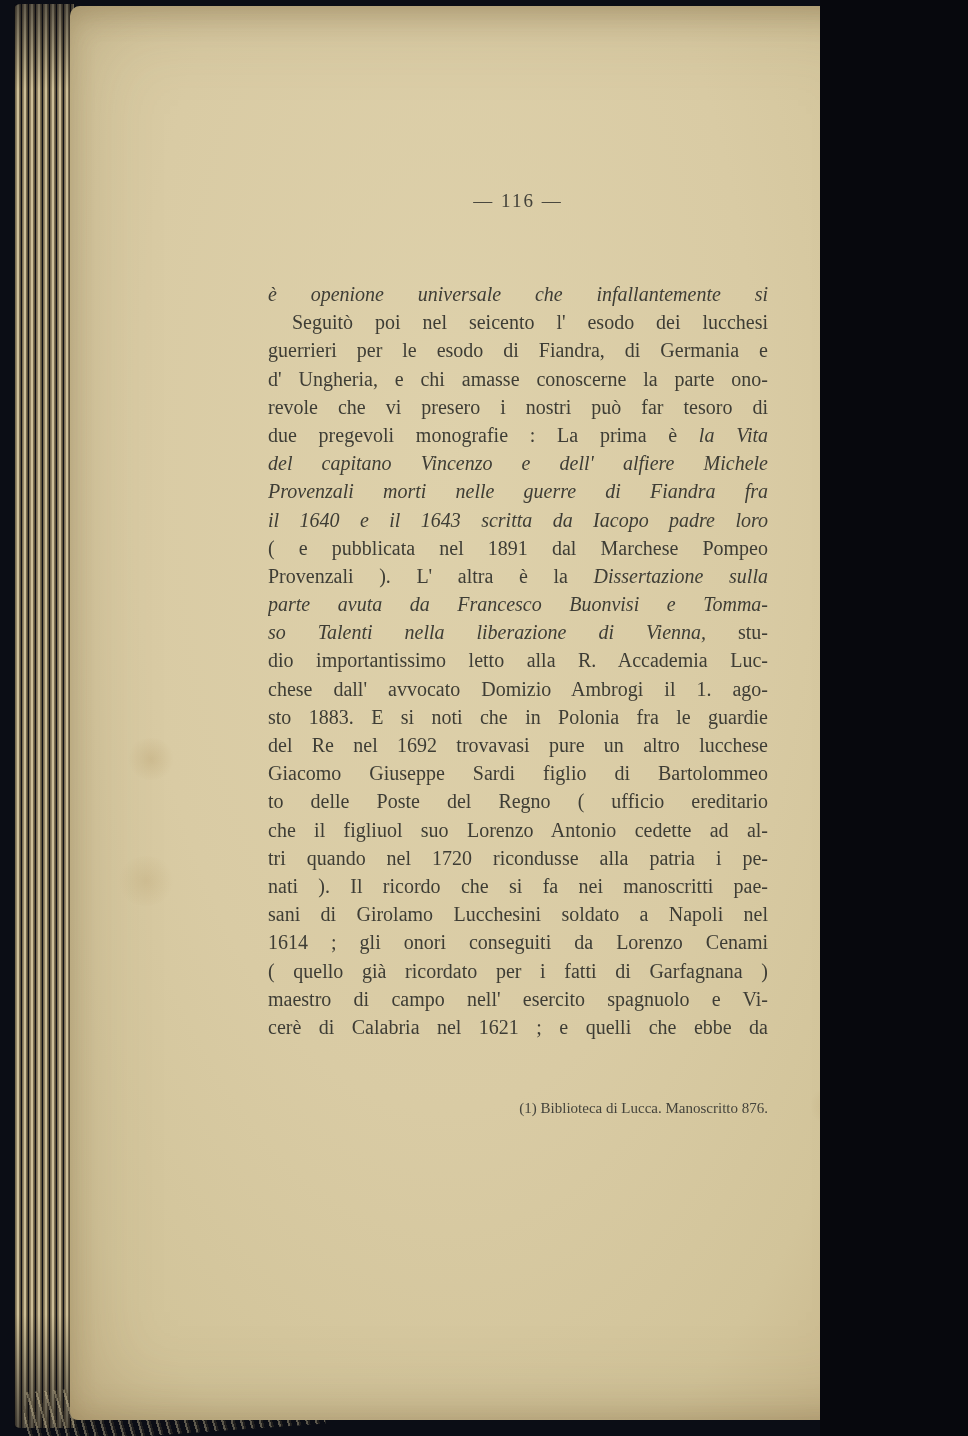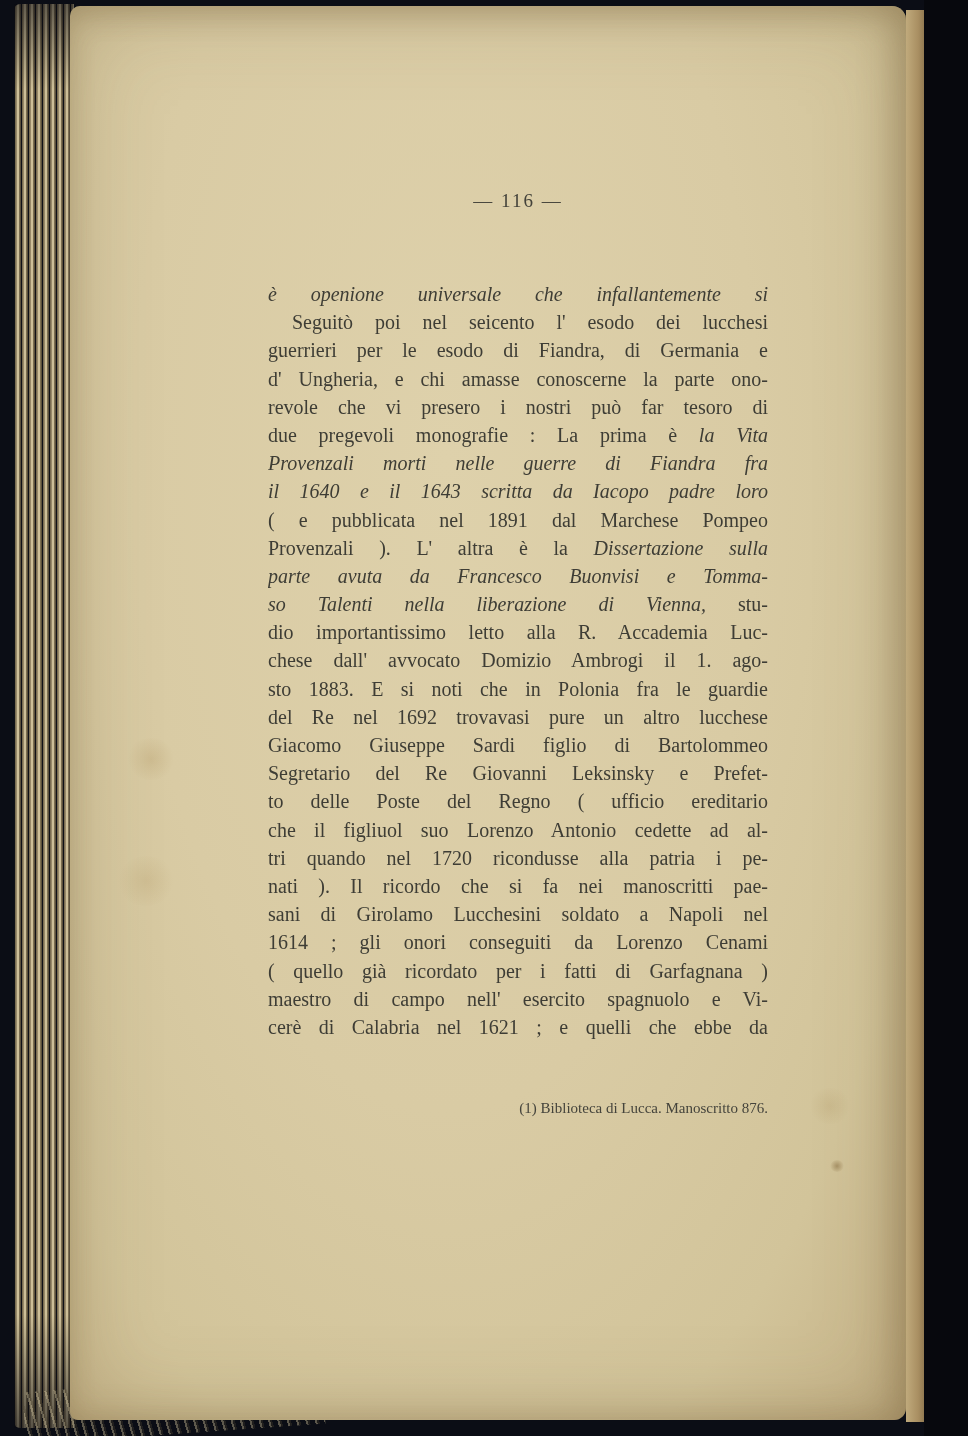--- a/index.html
+++ b/index.html
@@ -1,18 +1,18 @@
 <!DOCTYPE html>
 <html><head>
 <meta charset="utf-8">
 <style>
   html, body { margin: 0; padding: 0; background: #07080d; }
   .scene {
     position: relative;
-    width: 924px;
+    width: 820px;
     height: 1436px;
     overflow: hidden;
     background: #0b0d15;
     font-family: "Liberation Serif", "DejaVu Serif", serif;
   }
   
   .page-stack {
     position: absolute;
     left: 14px; top: 4px;
     width: 60px; height: 1424px;
@@ -112,32 +112,32 @@
 
   <div class="page">
     <div class="page-number">— 116 —</div>
     <div class="text-block">
         <div class="line just"><span class="it">è openione universale che infallantemente si</span></div>
         <div class="line just indent"><span>Seguitò poi nel seicento l' esodo dei lucchesi</span></div>
         <div class="line just"><span>guerrieri per le esodo di Fiandra, di Germania e</span></div>
         <div class="line just"><span>d' Ungheria, e chi amasse conoscerne la parte ono-</span></div>
         <div class="line just"><span>revole che vi presero i nostri può far tesoro di</span></div>
         <div class="line just"><span>due pregevoli monografie : La prima è </span><span class="it">la Vita</span></div>
+        <div class="line just"><span class="it">del capitano Vincenzo e dell' alfiere Michele</span></div>
         <div class="line just"><span class="it">Provenzali morti nelle guerre di Fiandra fra</span></div>
         <div class="line just"><span class="it">il 1640 e il 1643 scritta da Iacopo padre loro</span></div>
         <div class="line just"><span>( e pubblicata nel 1891 dal Marchese Pompeo</span></div>
         <div class="line just"><span>Provenzali ). L' altra è la </span><span class="it">Dissertazione sulla</span></div>
         <div class="line just"><span class="it">parte avuta da Francesco Buonvisi e Tomma-</span></div>
         <div class="line just"><span class="it">so Talenti nella liberazione di Vienna,</span><span> stu-</span></div>
         <div class="line just"><span>dio importantissimo letto alla R. Accademia Luc-</span></div>
         <div class="line just"><span>chese dall' avvocato Domizio Ambrogi il 1. ago-</span></div>
         <div class="line just"><span>sto 1883. E si noti che in Polonia fra le guardie</span></div>
         <div class="line just"><span>del Re nel 1692 trovavasi pure un altro lucchese</span></div>
         <div class="line just"><span>Giacomo Giuseppe Sardi figlio di Bartolommeo</span></div>
-        <div class="line just"><span>Segretario del Re Giovanni Leksinsky e Prefet-</span></div>
         <div class="line just"><span>to delle Poste del Regno ( ufficio ereditario</span></div>
         <div class="line just"><span>che il figliuol suo Lorenzo Antonio cedette ad al-</span></div>
         <div class="line just"><span>tri quando nel 1720 ricondusse alla patria i pe-</span></div>
         <div class="line just"><span>nati ). Il ricordo che si fa nei manoscritti pae-</span></div>
         <div class="line just"><span>sani di Girolamo Lucchesini soldato a Napoli nel</span></div>
         <div class="line just"><span>1614 ; gli onori conseguiti da Lorenzo Cenami</span></div>
         <div class="line just"><span>( quello già ricordato per i fatti di Garfagnana )</span></div>
         <div class="line just"><span>maestro di campo nell' esercito spagnuolo e Vi-</span></div>
         <div class="line just"><span>cerè di Calabria nel 1621 ; e quelli che ebbe da</span></div>
       </div>

